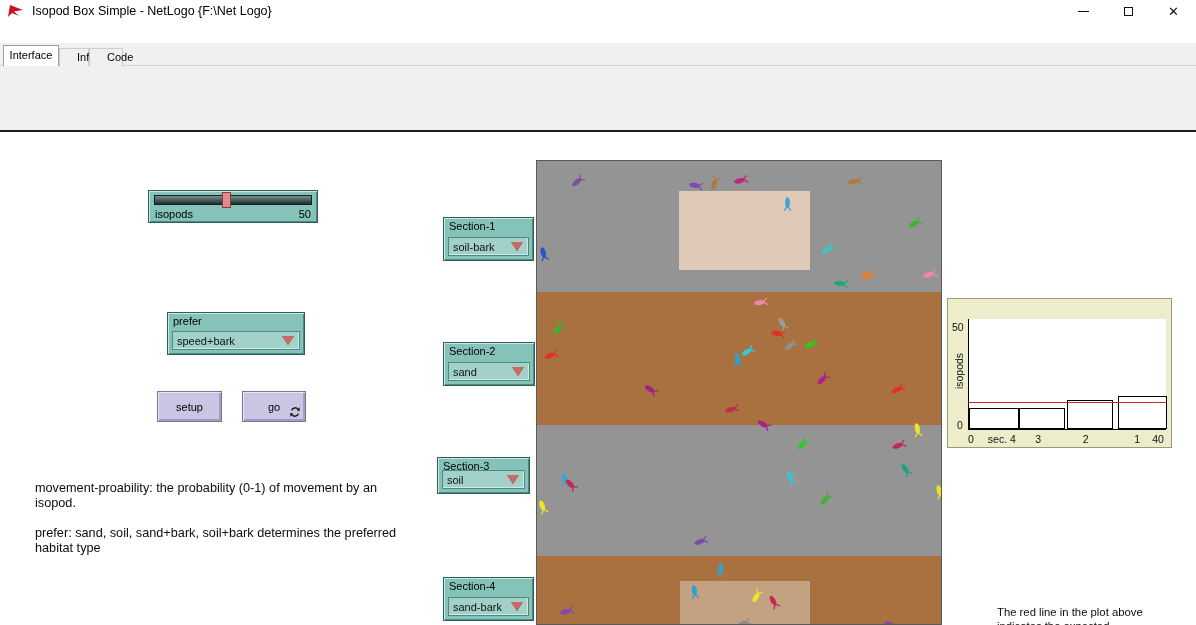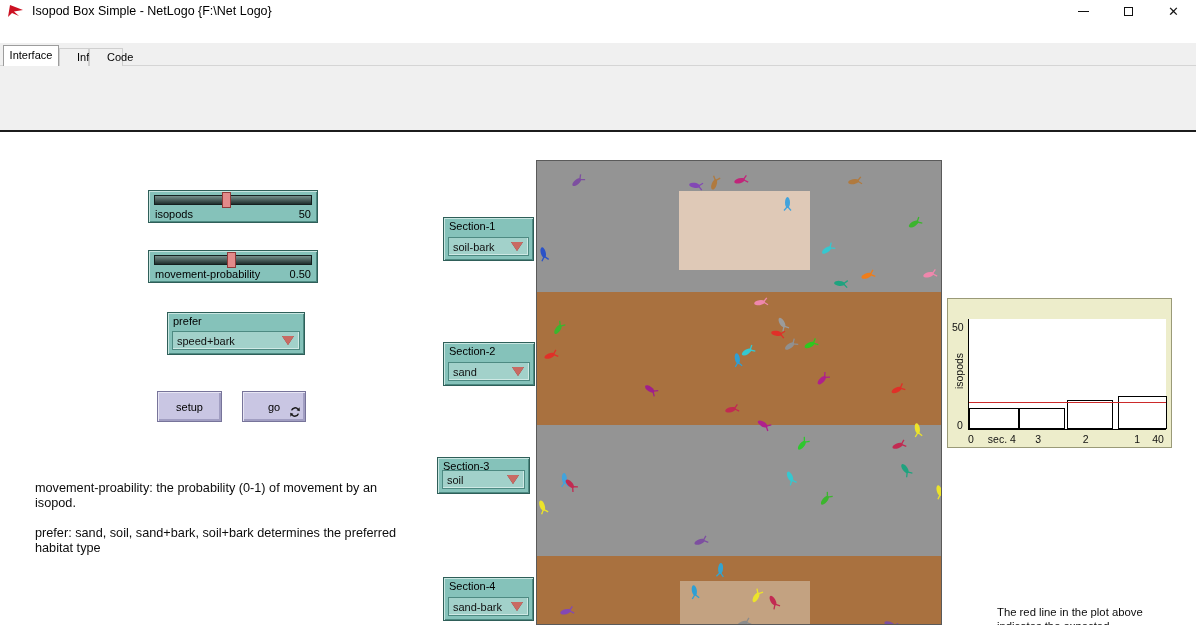--- a/index.html
+++ b/index.html
@@ -168,26 +168,20 @@
   <div class="toolbar-sep-line"></div>
 
   <div class="main">
 
     <div class="nl-slider" style="left:148px; top:58px; width:170px;">
       <div class="sl-groove"></div>
       <div class="sl-thumb" style="left: 72.795px;"></div>
       <span class="sl-label">isopods</span>
       <span class="sl-value">50</span>
     </div>
-    <div class="nl-slider" style="left:148px; top:118px; width:170px;">
-      <div class="sl-groove"></div>
-      <div class="sl-thumb" style="left: 78.01px;"></div>
-      <span class="sl-label">movement-probability</span>
-      <span class="sl-value">0.50</span>
-    </div>
 
     <div class="nl-chooser" style="left:167px; top:180px; width:138px; height:43px;">
       <span class="ch-title">prefer</span>
       <div class="ch-box">
         <span class="ch-value">speed+bark</span>
         <span class="ch-tri"></span>
       </div>
     </div>
 
     <div class="nl-button" style="left:157px; top:259px; width:65px;">

